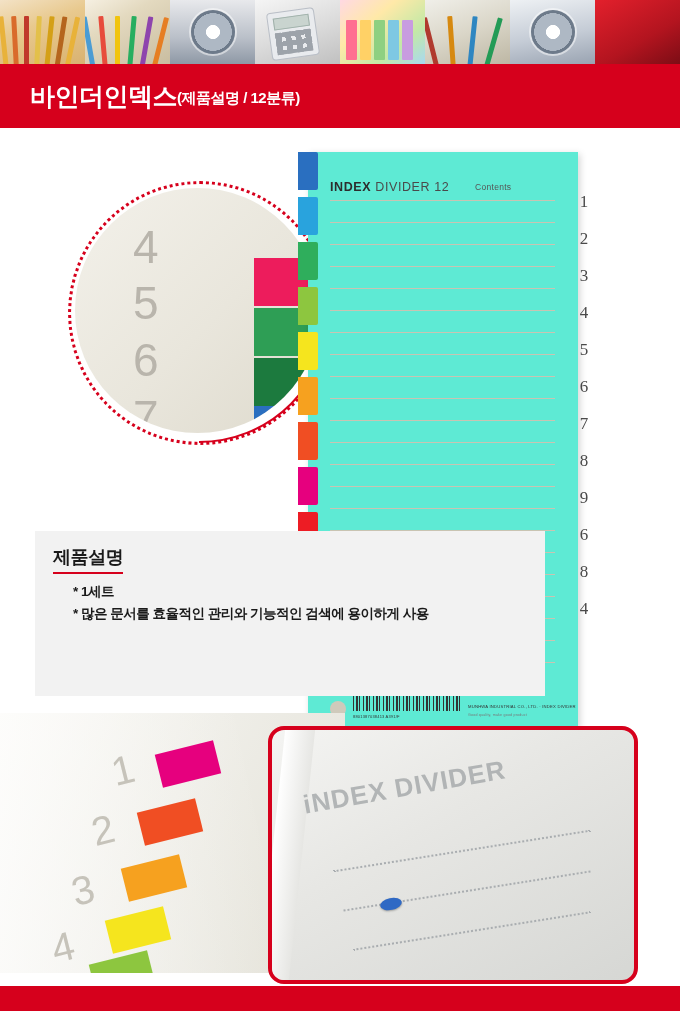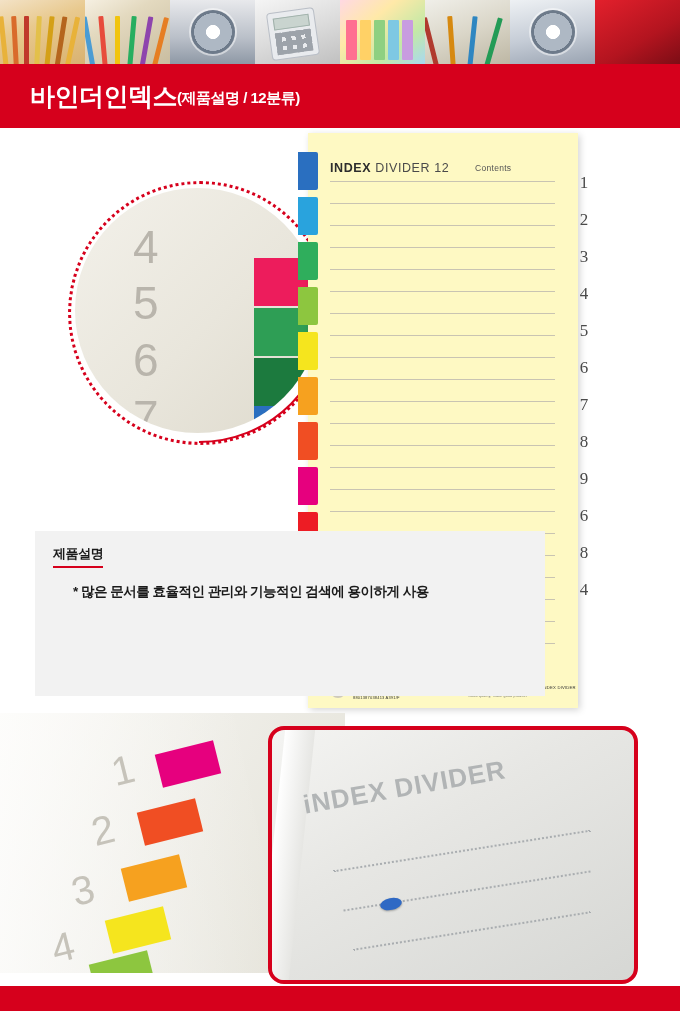--- a/index.html
+++ b/index.html
@@ -172,24 +172,24 @@
     top: 405px;
     width: 60px;
     height: 60px;
     pointer-events: none;
   }
 
   
   .sheet {
     position: absolute;
     left: 308px;
-    top: 5px;
+    top: 24px;
     width: 270px;
     height: 575px;
-    background: #fef9c3;
+    background: #5eead4;
     box-shadow: 2px 2px 7px rgba(0,0,0,.17);
   }
   .sheet-head {
     position: absolute;
     left: 22px;
     top: 28px;
     font-size: 12.5px;
     letter-spacing: 0.6px;
     color: #2d2d2d;
     font-weight: bold;
@@ -300,21 +300,21 @@
     left: 35px;
     top: 403px;
     width: 510px;
     height: 165px;
     background: #f2f2f2;
   }
   .spec-title {
     position: absolute;
     left: 18px;
     top: 14px;
-    font-size: 13px;
+    font-size: 18px;
     font-weight: bold;
     color: #1a1a1a;
     padding-bottom: 3px;
     border-bottom: 2px solid #d6001c;
     letter-spacing: -0.4px;
   }
   .spec-list {
     position: absolute;
     left: 38px;
     top: 50px;
@@ -559,20 +559,21 @@
     <i style="top:315px;background:#e6007e"></i>
     <i style="top:360px;background:#ed1c24"></i>
     <i style="top:405px;background:#00a99d"></i>
     <i style="top:450px;background:#6dcff6"></i>
     <i style="top:495px;background:#a6ce39"></i>
   </div>
 
   <div class="spec-box">
     <div class="spec-title">제품설명</div>
     <ul class="spec-list">
+      <li>* 1세트</li>
       <li>* 많은 문서를 효율적인 관리와 기능적인 검색에 용이하게 사용</li>
     </ul>
   </div>
 
   <div class="bottom-left-photo">
     <div class="blp-sheetshadow"></div>
     <span class="blp-num" style="left:112px;top:35px;transform:rotate(-14deg)">1</span>
     <span class="blp-num" style="left:92px;top:95px;transform:rotate(-14deg)">2</span>
     <span class="blp-num" style="left:72px;top:155px;transform:rotate(-14deg)">3</span>
     <span class="blp-num" style="left:52px;top:212px;transform:rotate(-14deg)">4</span>

